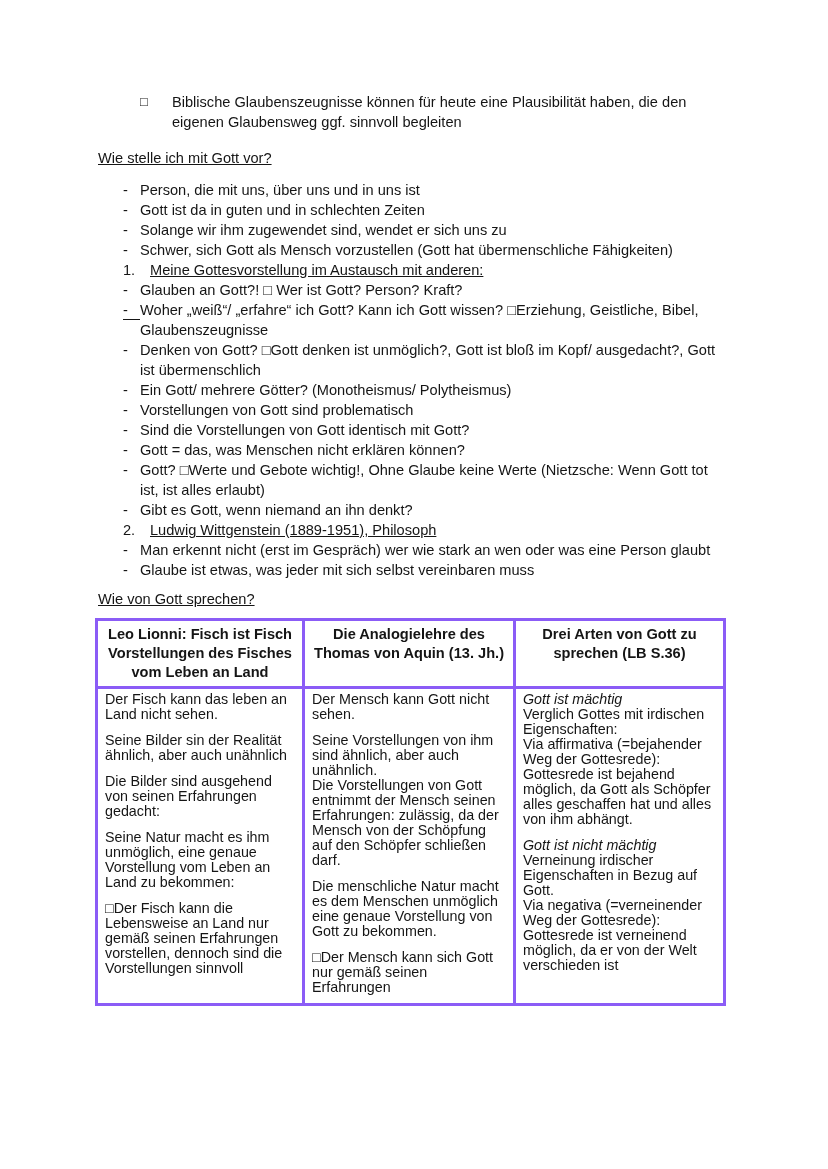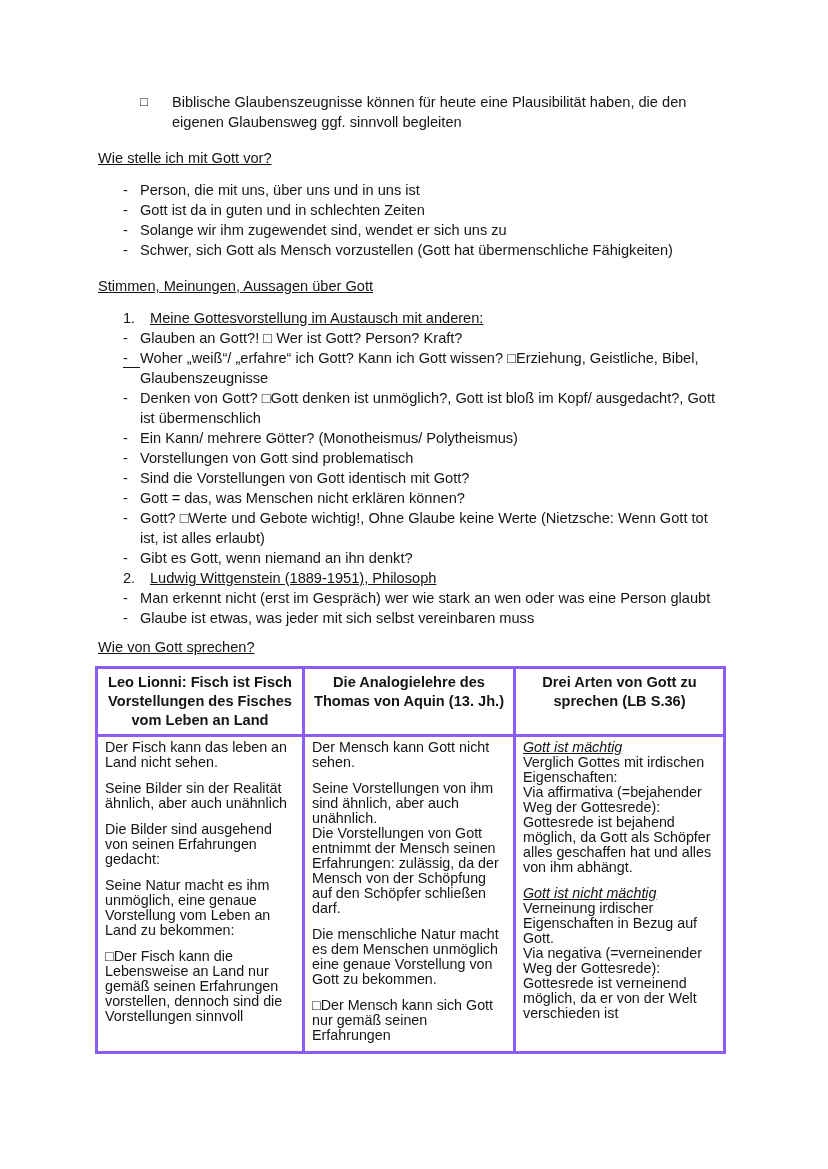--- a/index.html
+++ b/index.html
@@ -49,21 +49,21 @@
     font-size: 14.6px;
   }
   table.cmp td {
     vertical-align: top;
     padding: 3px 7px 8px 7px;
     font-size: 14.3px;
     line-height: 15px;
   }
   .cp { margin: 0; }
   .cp.gap { margin-top: 11px; }
-  .cp.it { font-style: italic; text-decoration: underline; }
+  .cp.it { font-style: italic; }
 </style>
 </head>
 <body>
 
 <div class="page">
 
   <div class="li box-li">
     <span class="m">□</span>
     <span class="t">Biblische Glaubenszeugnisse können für heute eine Plausibilität haben, die den eigenen Glaubensweg ggf. sinnvoll begleiten</span>
   </div>
@@ -82,42 +82,41 @@
     <div class="li">
       <span class="m">-</span>
       <span class="t">Solange wir ihm zugewendet sind, wendet er sich uns zu</span>
     </div>
     <div class="li">
       <span class="m">-</span>
       <span class="t">Schwer, sich Gott als Mensch vorzustellen (Gott hat übermenschliche Fähigkeiten)</span>
     </div>
   </div>
 
-  <div class="heading">Stimmen, Meinungen, Aussagen über Gott</div>
 
   <div class="list">
     <div class="li">
       <span class="m num">1.</span>
       <span class="t u">Meine Gottesvorstellung im Austausch mit anderen:</span>
     </div>
     <div class="li">
       <span class="m">-</span>
       <span class="t">Glauben an Gott?! □ Wer ist Gott? Person? Kraft?</span>
     </div>
     <div class="li">
       <span class="m ugap">-</span>
       <span class="t">Woher „weiß“/ „erfahre“ ich Gott? Kann ich Gott wissen? □Erziehung, Geistliche, Bibel, Glaubenszeugnisse</span>
     </div>
     <div class="li">
       <span class="m">-</span>
       <span class="t">Denken von Gott? □Gott denken ist unmöglich?, Gott ist bloß im Kopf/ ausgedacht?, Gott ist übermenschlich</span>
     </div>
     <div class="li">
       <span class="m">-</span>
-      <span class="t">Ein Kann/ mehrere Götter? (Monotheismus/ Polytheismus)</span>
+      <span class="t">Ein Gott/ mehrere Götter? (Monotheismus/ Polytheismus)</span>
     </div>
     <div class="li">
       <span class="m">-</span>
       <span class="t">Vorstellungen von Gott sind problematisch</span>
     </div>
     <div class="li">
       <span class="m">-</span>
       <span class="t">Sind die Vorstellungen von Gott identisch mit Gott?</span>
     </div>
     <div class="li">

